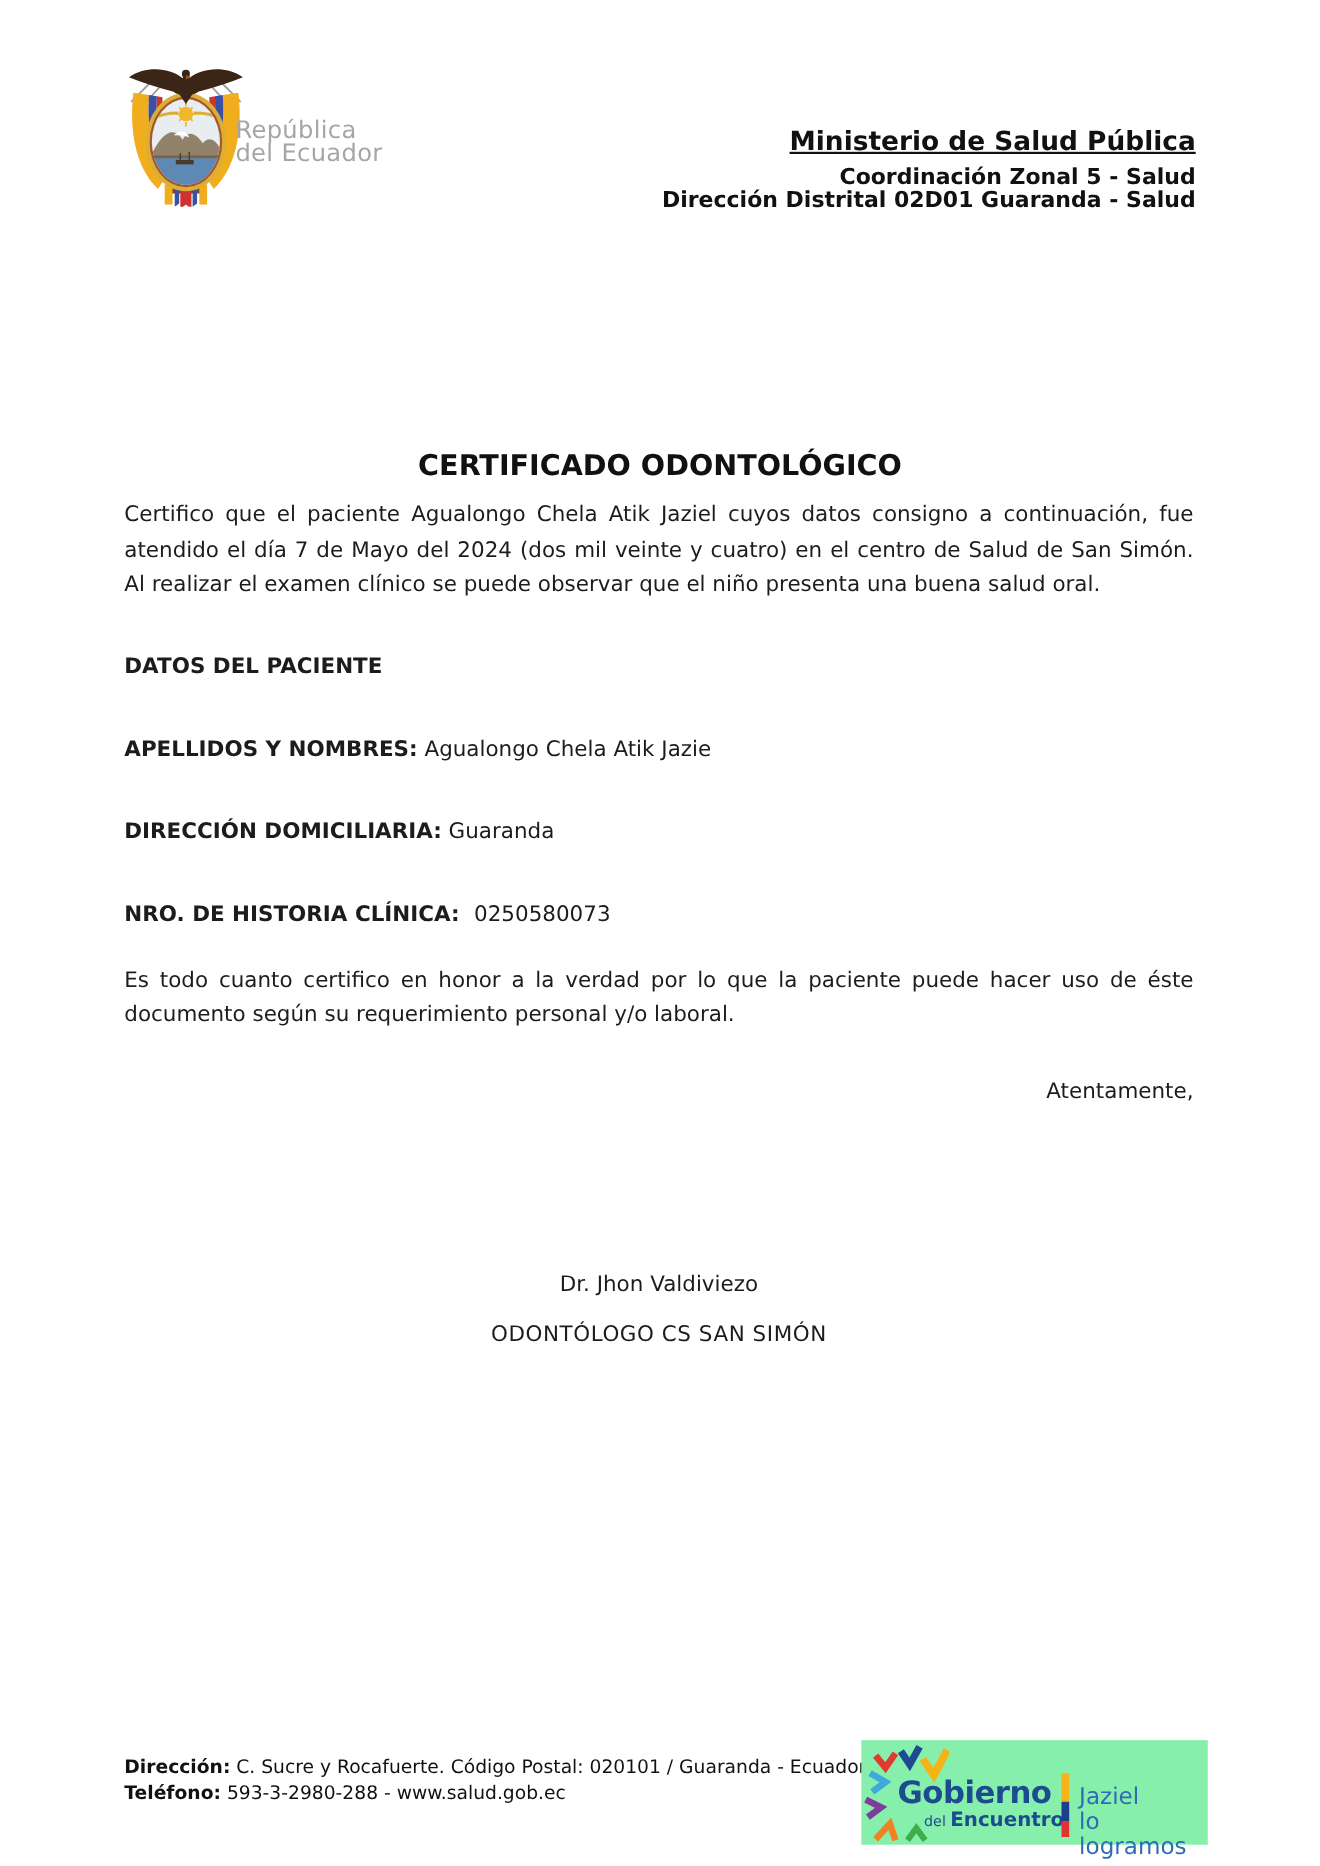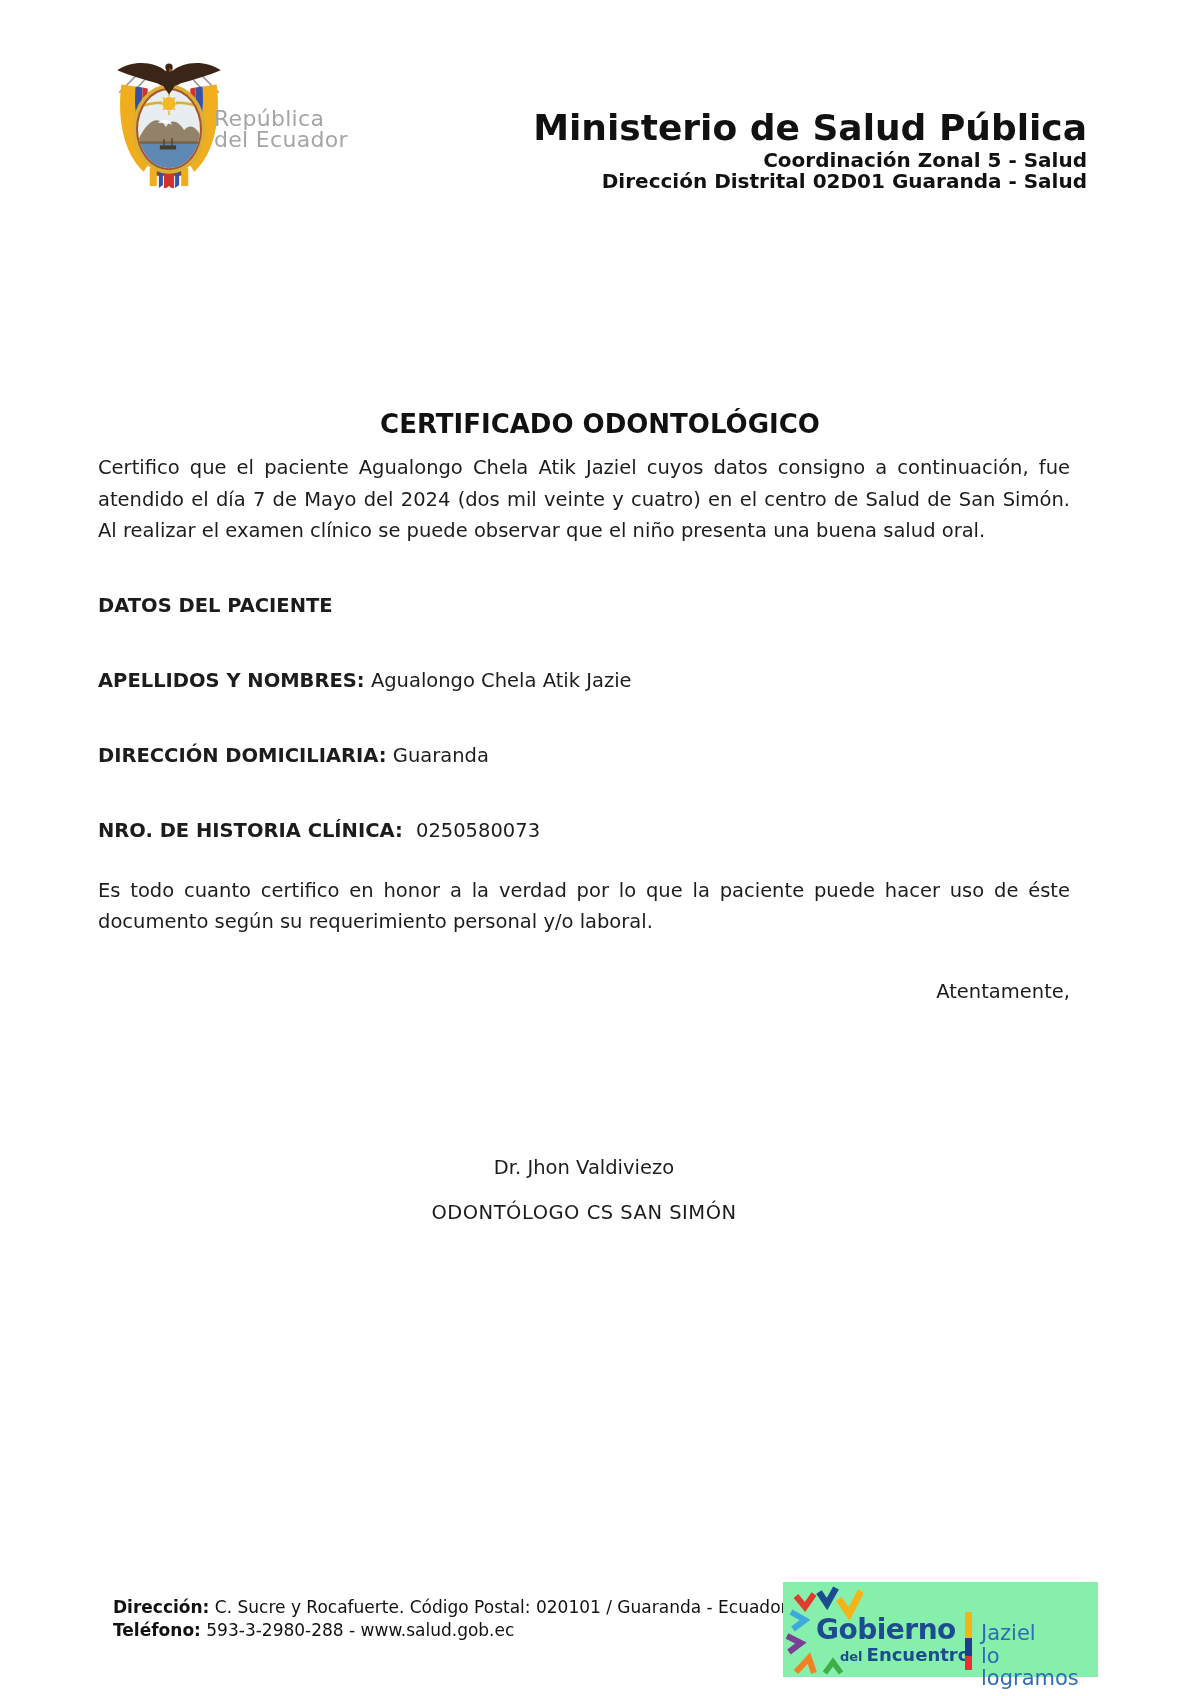--- a/index.html
+++ b/index.html
@@ -13,29 +13,29 @@
   .brand-text{
     position:absolute;left:214px;top:108px;
     font-family:"DejaVu Sans",sans-serif;font-size:22px;line-height:21px;
     color:#a5a5a5;letter-spacing:.3px;
   }
   
   .header-text{
     position:absolute;top:112px;right:113px;text-align:right;
     font-family:"DejaVu Sans",sans-serif;font-weight:bold;color:#111;
   }
-  .header-ministry{font-size:36px;line-height:32px;margin:0 0 6px 0;}
+  .header-ministry{font-size:24px;line-height:32px;margin:0 0 6px 0;text-decoration:underline;}
   .header-sub{font-size:20px;line-height:21.2px;margin:0;}
   
   .doc-title{
     position:absolute;left:0;top:408px;width:100%;text-align:center;
     font-family:"DejaVu Sans",sans-serif;font-weight:bold;font-size:26px;line-height:32px;color:#111;
   }
   .content{
-    position:absolute;left:98px;top:452px;width:972px;
+    position:absolute;left:113px;top:452px;width:972px;
     font-family:"DejaVu Sans",sans-serif;font-size:19.5px;line-height:31.5px;color:#1c1c1c;
   }
   .content p{margin:0;text-align:justify;}
   .datos{margin-top:39px;line-height:32px;}
   .datos .row{white-space:nowrap;margin-top:43px;}
   .lbl{font-weight:bold;}
   .val{font-weight:normal;}
   .val-gap{margin-left:7px;}
   #p2{margin-top:32px;}
   #p3{margin-top:28px;}
@@ -49,21 +49,21 @@
   }
   
   .gob-logo{position:absolute;left:783px;top:1582px;width:315px;height:95px;background:#86efac;}
   .gob-arrows{position:absolute;left:0;top:0;width:80px;height:95px;}
   .gob-main{
     position:absolute;left:33px;top:34px;
     font-family:"DejaVu Sans",sans-serif;font-weight:bold;font-size:28px;line-height:28px;
     color:#1d4b8f;letter-spacing:-0.5px;
   }
   .gob-sub{position:absolute;left:57px;top:64px;line-height:18px;color:#1d4b8f;font-family:"DejaVu Sans",sans-serif;}
-  .gob-sub .del{font-size:13px;font-weight:bold;margin-right:4px;}
+  .gob-sub .del{font-size:13px;font-weight:normal;margin-right:4px;}
   .gob-sub .enc{font-size:18px;font-weight:bold;}
   .gob-bar{position:absolute;left:182px;top:30px;width:7px;height:58px;}
   .gob-bar .y{height:26px;background:#f5b315;}
   .gob-bar .b{height:18px;background:#1d3e8f;}
   .gob-bar .r{height:14px;background:#e23232;}
   .gob-tag{
     position:absolute;left:198px;
     font-family:"DejaVu Sans",sans-serif;font-size:21px;line-height:22px;color:#2e6db5;
   }
   .tag1{top:40px;}

